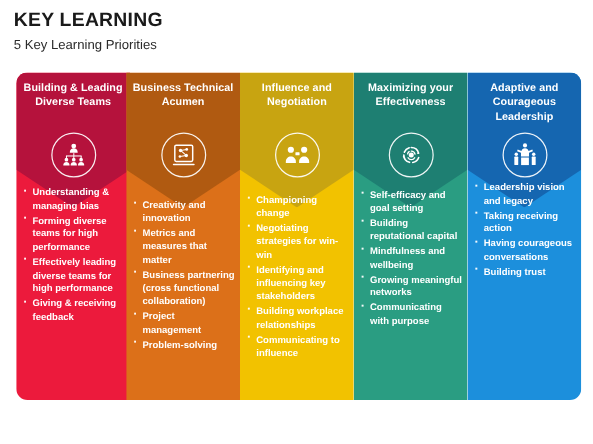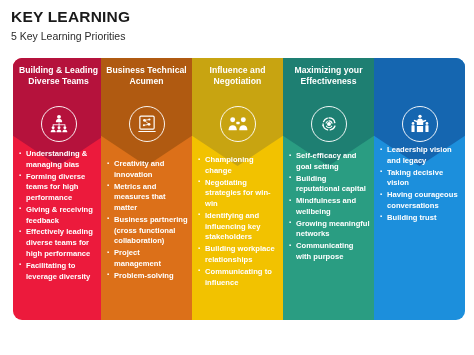--- a/index.html
+++ b/index.html
@@ -183,23 +183,22 @@
           <path d="M2.9 20.6c0-1.5 1.2-2.6 2.7-2.6s2.7 1.1 2.7 2.6v0.5H2.9z"></path>
           <circle cx="12" cy="16.1" r="1.6"></circle>
           <path d="M9.3 20.6c0-1.5 1.2-2.6 2.7-2.6s2.7 1.1 2.7 2.6v0.5H9.3z"></path>
           <circle cx="18.4" cy="16.1" r="1.6"></circle>
           <path d="M15.7 20.6c0-1.5 1.2-2.6 2.7-2.6s2.7 1.1 2.7 2.6v0.5h-5.4z"></path>
         </svg>
       </div>
       <ul class="bullets">
         <li>Understanding &amp; managing bias</li>
         <li>Forming diverse teams for high performance</li>
+        <li>Effectively leading diverse teams for high performance</li>
         <li>Giving &amp; receiving feedback</li>
-        <li>Effectively leading diverse teams for high performance</li>
-        <li>Facilitating to leverage diversity</li>
       </ul>
     </div>
 
     <div class="col c1">
       <div class="col-body" style="background: rgb(220, 112, 25);"></div>
       <div class="col-head" style="background: rgb(176, 90, 17);"></div>
       <div class="col-title">Business Technical Acumen</div>
       <div class="icon-wrap">
         <svg width="22" height="22" viewBox="0 0 24 24" fill="none" stroke="#ffffff" stroke-width="1.3" aria-hidden="true">
           <rect x="4.2" y="3.4" width="15.6" height="14.2" rx="1.2"></rect>
@@ -265,34 +264,35 @@
         <li>Building reputational capital</li>
         <li>Mindfulness and wellbeing</li>
         <li>Growing meaningful networks</li>
         <li>Communicating with purpose</li>
       </ul>
     </div>
 
     <div class="col c4">
       <div class="col-body" style="background: rgb(28, 143, 220);"></div>
       <div class="col-head" style="background: rgb(21, 102, 176);"></div>
+      <div class="col-title">Adaptive and Courageous Leadership</div>
       <div class="icon-wrap">
         <svg width="22" height="22" viewBox="0 0 24 24" fill="#ffffff" aria-hidden="true">
           <circle cx="12" cy="3.6" r="1.8"></circle>
           <path d="M12 6c-1.6 0-2.9 1-3.1 2.4l-3.3-1.1-0.5 1.5 3.4 1.2v3.2h7V10l3.4-1.2-0.5-1.5-3.3 1.1C14.9 7 13.6 6 12 6z"></path>
           <rect x="8.6" y="14.2" width="6.8" height="6.6"></rect>
           <circle cx="4.4" cy="11.4" r="1.5"></circle>
           <rect x="2.7" y="13.4" width="3.4" height="7.4" rx="0.6"></rect>
           <circle cx="19.6" cy="11.4" r="1.5"></circle>
           <rect x="17.9" y="13.4" width="3.4" height="7.4" rx="0.6"></rect>
         </svg>
       </div>
       <ul class="bullets">
         <li>Leadership vision and legacy</li>
-        <li>Taking decisive vision</li>
+        <li>Taking receiving action</li>
         <li>Having courageous conversations</li>
         <li>Building trust</li>
       </ul>
     </div>
 
   </div>
 
   <div class="source">Source: NAWO</div>
 
 </div>

